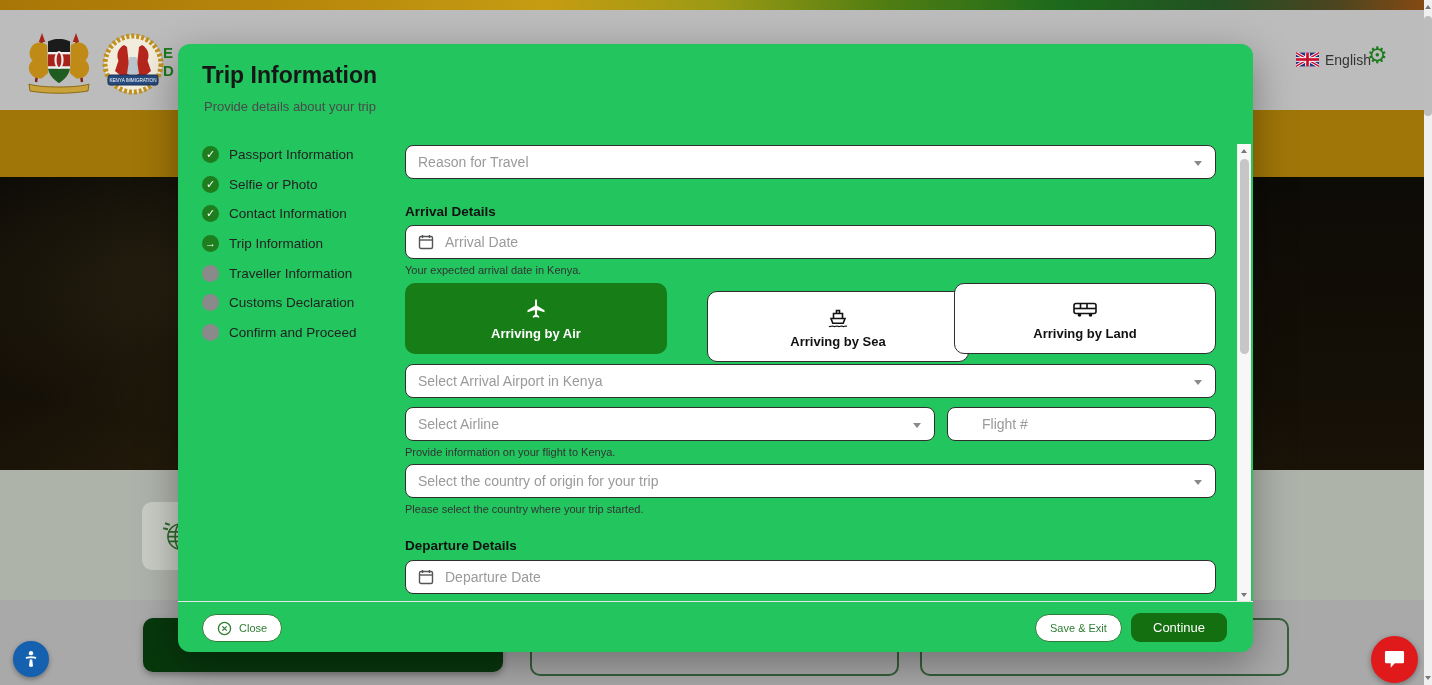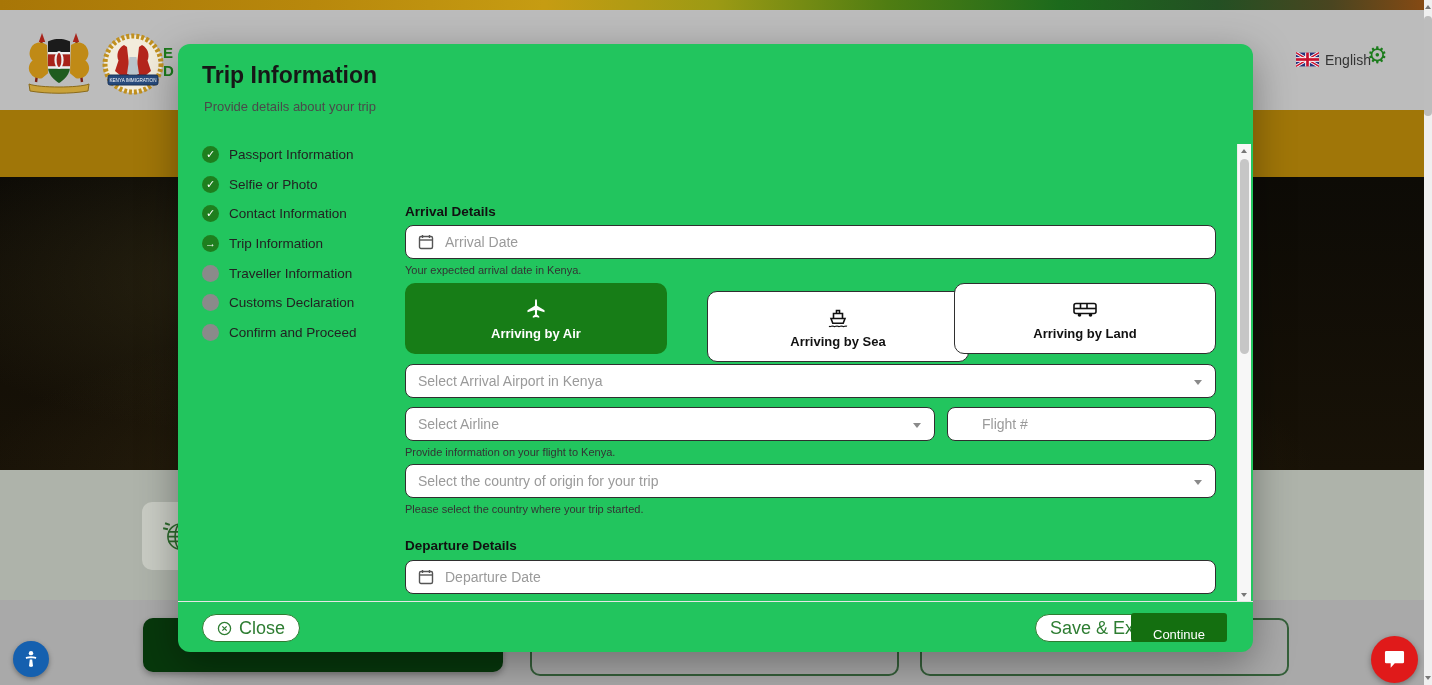--- a/index.html
+++ b/index.html
@@ -81,23 +81,23 @@
 
   
   .content-sb{left:1059px;top:100px;width:13px;height:458px;background:#f7f7f7;border-left:1px solid #ececec;}
   .content-sb .arrow-up{position:absolute;top:5px;left:3px;}
   .content-sb .arrow-down{position:absolute;bottom:5px;left:3px;}
   .content-sb-thumb{position:absolute;left:2px;top:15px;width:9px;height:195px;background:#c6c6c6;border-radius:5px;}
 
   
   .modal-footer{left:0;top:557px;width:1075px;height:51px;border-top:1px solid #e6e6e6;}
   .btn-outline{position:absolute;height:28px;border:1px solid #2e7d32;border-radius:15px;background:#fff;
-    color:#2e7d32;font-size:18px;display:flex;align-items:center;gap:7px;padding:0 14px;box-sizing:border-box;cursor:pointer;}
-  .btn-primary{position:absolute;height:29px;background:#146f10;border-radius:3px;color:#fff;font-size:13px;
-    display:flex;align-items:flex-end;padding:0 22px;cursor:pointer;border:none;}
+    color:#2e7d32;font-size:11px;display:flex;align-items:center;gap:7px;padding:0 14px;box-sizing:border-box;cursor:pointer;}
+  .btn-primary{position:absolute;height:29px;background:#146f10;border-radius:9px;color:#fff;font-size:13px;
+    display:flex;align-items:center;padding:0 22px;cursor:pointer;border:none;}
 </style>
 </head>
 <body>
 
 <div class="abs top-gradient"></div>
 <div class="abs header-band"></div>
 <div class="abs gold-band"></div>
 <div class="abs photo-band"></div>
 <div class="abs light-band"></div>
 <div class="abs bottom-band"></div>
@@ -216,20 +216,24 @@
   </div>
   <div class="abs step pending" style="top:248px;">
     <span class="dot"></span>
     <span class="step-label">Customs Declaration</span>
   </div>
   <div class="abs step pending" style="top:278px;text-align:right;">
     <span class="dot"></span>
     <span class="step-label">Confirm and Proceed</span>
   </div>
 
+  <div class="abs field" style="left:227px;top:101px;width:811px;">
+    <span class="ph">Reason for Travel</span>
+    <span class="chev"></span>
+  </div>
 
   <div class="abs section-label" style="left:227px;top:160px;">Arrival Details</div>
 
   <div class="abs field" style="left:227px;top:181px;width:811px;">
     <span class="cal">
       <svg width="16" height="16" viewBox="0 0 16 16" fill="none" stroke="#555" stroke-width="1.4">
         <rect x="1.5" y="2.5" width="13" height="12" rx="1.5"></rect>
           <line x1="1.5" y1="6" x2="14.5" y2="6"></line>
         <line x1="4.5" y1="1" x2="4.5" y2="4"></line>
           <line x1="11.5" y1="1" x2="11.5" y2="4"></line>

